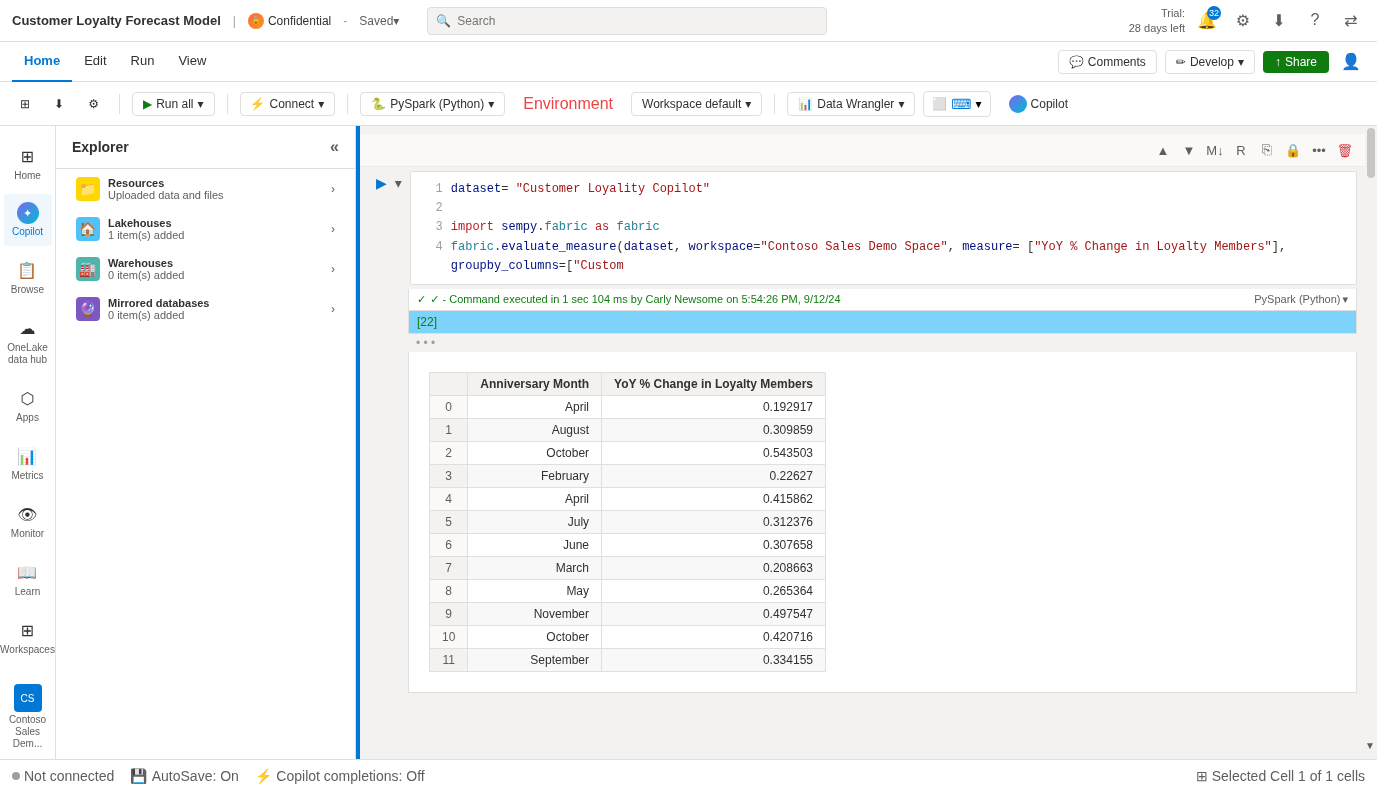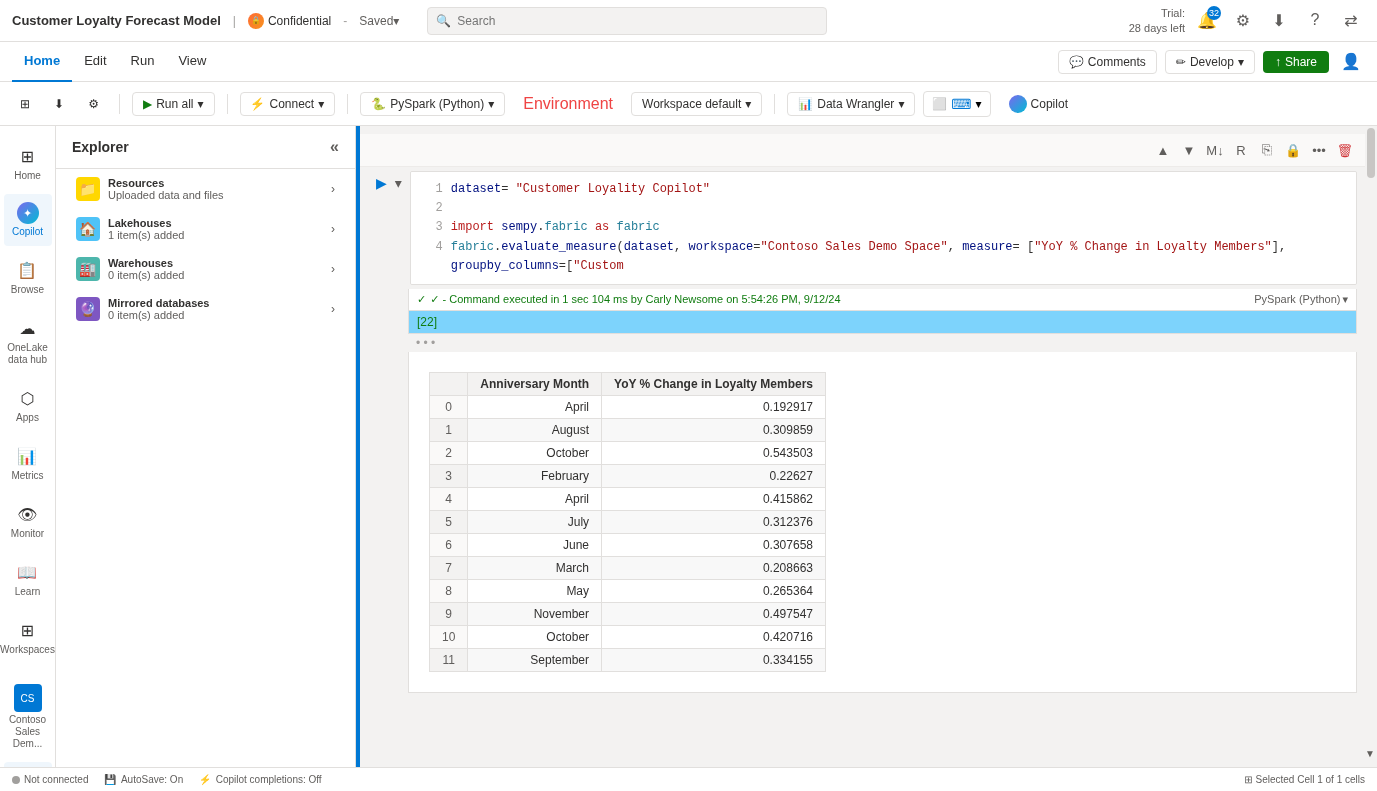--- a/index.html
+++ b/index.html
@@ -83,21 +83,21 @@
     .cell-lang { font-size: 11px; color: #605e5c; display: flex; align-items: center; gap: 2px; }
     .data-table { border-collapse: collapse; font-size: 12px; width: auto; }
     .data-table th { background: #f3f2f1; border: 1px solid #e1dfdd; padding: 4px 12px; text-align: right; font-weight: 600; font-size: 12px; }
     .data-table th:first-child { text-align: center; }
     .data-table td { border: 1px solid #e1dfdd; padding: 4px 12px; text-align: right; }
     .data-table td:first-child { text-align: center; color: #605e5c; background: #faf9f8; }
     .data-table tr:nth-child(even) td { background: #f8f8f8; }
     .data-table tr:nth-child(even) td:first-child { background: #f3f2f1; }
 
     
-    .status-bar { display: flex; align-items: center; height: 24px; background: #fff; border-top: 1px solid #e1dfdd; padding: 0 12px; gap: 16px; font-size: 10px; color: #605e5c; flex-shrink: 0; }
+    .status-bar { display: flex; align-items: center; height: 32px; background: #fff; border-top: 1px solid #e1dfdd; padding: 0 12px; gap: 16px; font-size: 14px; color: #605e5c; flex-shrink: 0; }
     .status-item { display: flex; align-items: center; gap: 4px; }
     .status-dot { width: 8px; height: 8px; border-radius: 50%; background: #a19f9d; }
     .status-right { margin-left: auto; }
 
     
     .notebook-scroll::-webkit-scrollbar { width: 8px; }
     .notebook-scroll::-webkit-scrollbar-track { background: #f3f2f1; }
     .notebook-scroll::-webkit-scrollbar-thumb { background: #c8c6c4; border-radius: 4px; }
 
     

